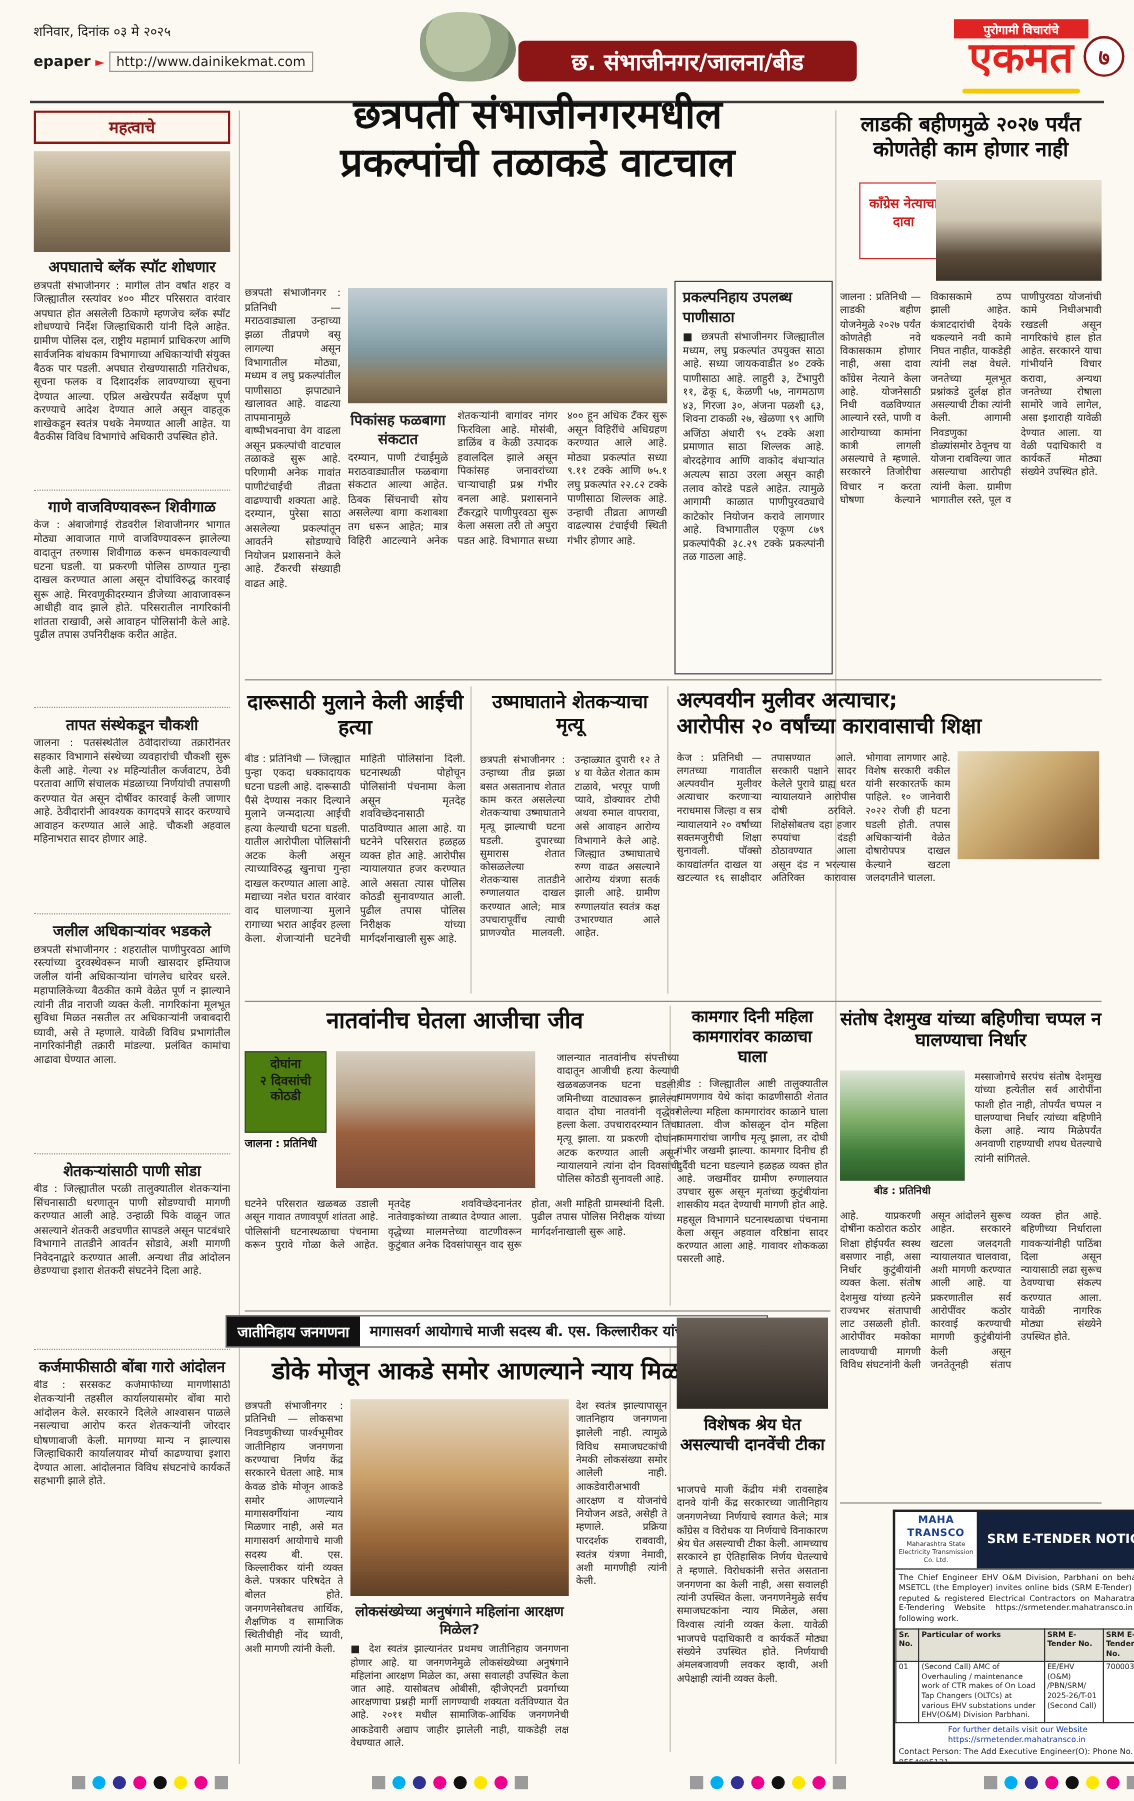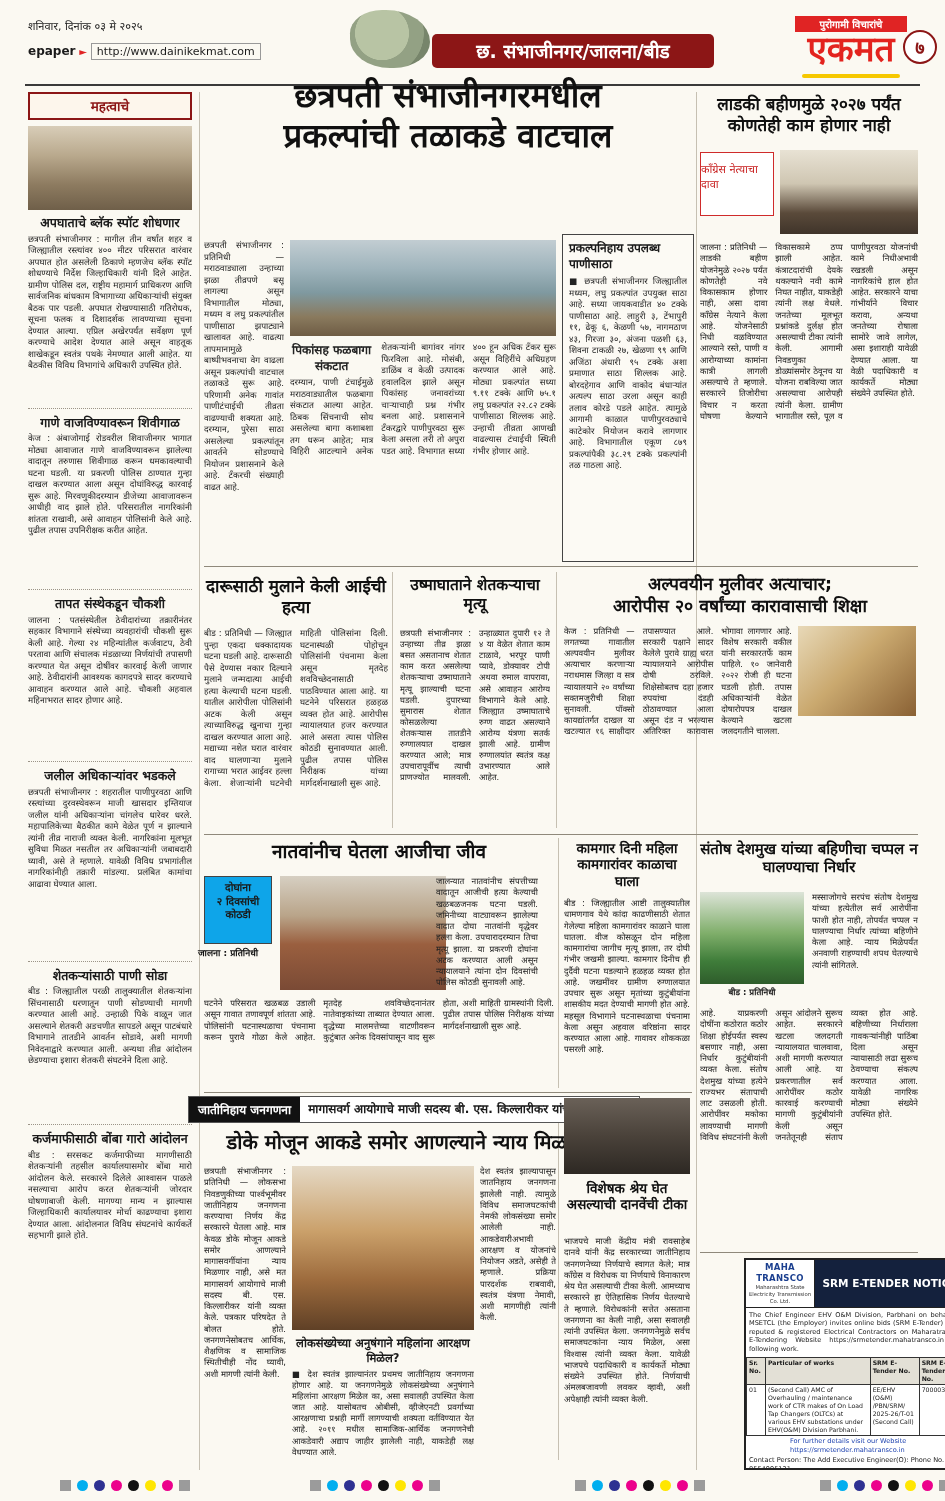--- a/index.html
+++ b/index.html
@@ -20,25 +20,25 @@
   .ph-dam{background:linear-gradient(180deg,#c2cdd2 0%,#9fb4bc 30%,#7f99a0 55%,#8a7a5e 80%,#6e5c44 100%);}
   .ph-portrait{background:linear-gradient(180deg,#e8e2d4 0%,#cfc6b2 40%,#5a4a3a 75%,#3f342a 100%);}
   .ph-gavel{background:linear-gradient(135deg,#e8d9b8 0%,#caa96f 45%,#8a6134 100%);}
   .ph-group{background:linear-gradient(180deg,#d6cfc2 0%,#b9a489 35%,#9a5f3f 60%,#7a4a35 100%);}
   .ph-green{background:linear-gradient(180deg,#dde4d8 0%,#7fae6a 45%,#3f7d3a 75%,#2e5c2b 100%);}
   .ph-desk{background:linear-gradient(180deg,#e5d9c5 0%,#caa06a 40%,#9c6a3c 70%,#5f4026 100%);}
   .ph-dark{background:linear-gradient(180deg,#6a6158 0%,#4a423a 50%,#2d2823 100%);}
   .leftcol h3{font-size:12.5px;font-weight:bold;text-align:center;margin:5px 0 3px;line-height:1.25;}
   .leftcol .sep{border-top:1px dotted #9b9487;margin:6px 0;}
   .mhbox{border:2px solid #8c1616;color:#8c1616;font-size:13.5px;font-weight:bold;text-align:center;padding:3px 0;margin-bottom:6px;background:#fdf6ec;}
-  .tagbox{border:1.5px solid #cf2b2b;color:#c81f1f;font-weight:normal;font-size:11px;line-height:1.35;padding-top:10px;background:#fff;}
+  .tagbox{border:1.5px solid #cf2b2b;color:#c81f1f;font-weight:bold;font-size:11px;text-align:center;line-height:1.35;padding-top:10px;background:#fff;margin-left:16px;}
   .sidebox{border:1px solid #444;padding:6px;background:#fcfaf4;}
   .sidebox h4{margin:0 0 4px;font-size:12px;font-weight:bold;text-align:left;line-height:1.3;}
   .insetbox h4{margin:0 0 3px;font-size:11.5px;font-weight:bold;text-align:center;line-height:1.3;}
-  .cotebox{border:1px solid #444;padding:4px 2px;text-align:center;font-weight:bold;font-size:10.5px;line-height:1.3;background:#0ea5e9;}
+  .cotebox{border:1px solid #444;padding:4px 2px;text-align:center;font-weight:bold;font-size:10.5px;line-height:1.3;background:#4d7c0f;}
   .banner{border:1px solid #555;display:flex;align-items:stretch;background:#fff;}
   .banner .tag{background:#111;color:#fff;font-weight:bold;font-size:12px;padding:4px 9px;white-space:nowrap;}
   .banner .txt{font-weight:bold;font-size:12px;padding:4px 8px;line-height:1.4;}
   .caption{font-weight:bold;font-size:8.5px;text-align:center;margin-top:2px;}
   
   .ad{border:2px solid #222;background:#fff;font-size:6.6px;line-height:1.3;}
   .ad .adhead{display:flex;align-items:stretch;border-bottom:1px solid #222;}
   .ad .logo{width:64px;padding:2px;border-right:1px solid #222;text-align:center;}
   .ad .logo .lt{color:#1b3f8f;font-weight:bold;font-size:8.5px;letter-spacing:.3px;}
   .ad .logo .ls{font-size:5.3px;color:#333;}
@@ -142,35 +142,35 @@
   </div>
   <div class="abs photo ph-portrait" style="left:780px;top:150px;width:138px;height:84px;"></div>
   <div class="abs cols3 bodytext" style="left:700px;top:242px;width:218px;height:318px;font-size:8.4px;">जालना : प्रतिनिधी — लाडकी बहीण योजनेमुळे २०२७ पर्यंत कोणतेही नवे विकासकाम होणार नाही, असा दावा काँग्रेस नेत्याने केला आहे. योजनेसाठी निधी वळविण्यात आल्याने रस्ते, पाणी व आरोग्याच्या कामांना कात्री लागली असल्याचे ते म्हणाले. सरकारने तिजोरीचा विचार न करता घोषणा केल्याने विकासकामे ठप्प झाली आहेत. कंत्राटदारांची देयके थकल्याने नवी कामे निघत नाहीत, याकडेही त्यांनी लक्ष वेधले. जनतेच्या मूलभूत प्रश्नांकडे दुर्लक्ष होत असल्याची टीका त्यांनी केली. आगामी निवडणुका डोळ्यांसमोर ठेवूनच या योजना राबविल्या जात असल्याचा आरोपही त्यांनी केला. ग्रामीण भागातील रस्ते, पूल व पाणीपुरवठा योजनांची कामे निधीअभावी रखडली असून नागरिकांचे हाल होत आहेत. सरकारने याचा गांभीर्याने विचार करावा, अन्यथा जनतेच्या रोषाला सामोरे जावे लागेल, असा इशाराही यावेळी देण्यात आला. या वेळी पदाधिकारी व कार्यकर्ते मोठ्या संख्येने उपस्थित होते.</div>
 
   <h2 class="abs hc" style="left:204px;top:576px;width:184px;font-size:17px;">दारूसाठी मुलाने केली आईची हत्या</h2>
   <div class="abs cols2 bodytext" style="left:204px;top:628px;width:184px;height:200px;">बीड : प्रतिनिधी — जिल्ह्यात पुन्हा एकदा धक्कादायक घटना घडली आहे. दारूसाठी पैसे देण्यास नकार दिल्याने मुलाने जन्मदात्या आईची हत्या केल्याची घटना घडली. यातील आरोपीला पोलिसांनी अटक केली असून त्याच्याविरुद्ध खुनाचा गुन्हा दाखल करण्यात आला आहे. मद्याच्या नशेत घरात वारंवार वाद घालणाऱ्या मुलाने रागाच्या भरात आईवर हल्ला केला. शेजाऱ्यांनी घटनेची माहिती पोलिसांना दिली. घटनास्थळी पोहोचून पोलिसांनी पंचनामा केला असून मृतदेह शवविच्छेदनासाठी पाठविण्यात आला आहे. या घटनेने परिसरात हळहळ व्यक्त होत आहे. आरोपीस न्यायालयात हजर करण्यात आले असता त्यास पोलिस कोठडी सुनावण्यात आली. पुढील तपास पोलिस निरीक्षक यांच्या मार्गदर्शनाखाली सुरू आहे.</div>
 
   <h2 class="abs hc" style="left:400px;top:576px;width:150px;font-size:15.5px;">उष्माघाताने शेतकऱ्याचा मृत्यू</h2>
   <div class="abs cols2 bodytext" style="left:400px;top:628px;width:150px;height:200px;font-size:8.3px;">छत्रपती संभाजीनगर : उन्हाच्या तीव्र झळा बसत असतानाच शेतात काम करत असलेल्या शेतकऱ्याचा उष्माघाताने मृत्यू झाल्याची घटना घडली. दुपारच्या सुमारास शेतात कोसळलेल्या शेतकऱ्यास तातडीने रुग्णालयात दाखल करण्यात आले; मात्र उपचारापूर्वीच त्याची प्राणज्योत मालवली. उन्हाळ्यात दुपारी १२ ते ४ या वेळेत शेतात काम टाळावे, भरपूर पाणी प्यावे, डोक्यावर टोपी अथवा रुमाल वापरावा, असे आवाहन आरोग्य विभागाने केले आहे. जिल्ह्यात उष्माघाताचे रुग्ण वाढत असल्याने आरोग्य यंत्रणा सतर्क झाली आहे. ग्रामीण रुग्णालयांत स्वतंत्र कक्ष उभारण्यात आले आहेत.</div>
 
-  <h2 class="abs hl" style="left:564px;top:574px;width:352px;font-size:17.5px;text-align:center;">
+  <h2 class="abs hl" style="left:564px;top:574px;width:352px;font-size:17.5px;">
     <span style="display:block;">अल्पवयीन मुलीवर अत्याचार;</span>
     <span style="display:block;">आरोपीस २० वर्षांच्या कारावासाची शिक्षा</span>
   </h2>
   <div class="abs cols3 bodytext" style="left:564px;top:626px;width:228px;height:202px;font-size:8.3px;">केज : प्रतिनिधी — लगतच्या गावातील अल्पवयीन मुलीवर अत्याचार करणाऱ्या नराधमास जिल्हा व सत्र न्यायालयाने २० वर्षांच्या सक्तमजुरीची शिक्षा सुनावली. पॉक्सो कायद्यांतर्गत दाखल या खटल्यात १६ साक्षीदार तपासण्यात आले. सरकारी पक्षाने सादर केलेले पुरावे ग्राह्य धरत न्यायालयाने आरोपीस दोषी ठरविले. शिक्षेसोबतच दहा हजार रुपयांचा दंडही ठोठावण्यात आला असून दंड न भरल्यास अतिरिक्त कारावास भोगावा लागणार आहे. विशेष सरकारी वकील यांनी सरकारतर्फे काम पाहिले. १० जानेवारी २०२२ रोजी ही घटना घडली होती. तपास अधिकाऱ्यांनी वेळेत दोषारोपपत्र दाखल केल्याने खटला जलदगतीने चालला.</div>
   <div class="abs photo ph-gavel" style="left:798px;top:626px;width:118px;height:90px;"></div>
 
   <h2 class="abs hc" style="left:204px;top:840px;width:350px;font-size:19px;">नातवांनीच घेतला आजीचा जीव</h2>
   <div class="abs cotebox" style="left:204px;top:876px;width:62px;height:58px;">
     <span style="display:block;">दोघांना</span>
     <span style="display:block;">२ दिवसांची कोठडी</span>
   </div>
-  <div class="abs dl" style="left:188px;top:946px;width:70px;font-size:9px;text-align:right;">जालना : प्रतिनिधी</div>
+  <div class="abs dl" style="left:204px;top:946px;width:70px;font-size:9px;">जालना : प्रतिनिधी</div>
   <div class="abs photo ph-group" style="left:280px;top:876px;width:166px;height:114px;"></div>
-  <div class="abs bodytext" style="left:436px;top:876px;width:102px;height:114px;font-size:8.4px;">जालन्यात नातवांनीच संपत्तीच्या वादातून आजीची हत्या केल्याची खळबळजनक घटना घडली. जमिनीच्या वाट्यावरून झालेल्या वादात दोघा नातवांनी वृद्धेवर हल्ला केला. उपचारादरम्यान तिचा मृत्यू झाला. या प्रकरणी दोघांना अटक करण्यात आली असून न्यायालयाने त्यांना दोन दिवसांची पोलिस कोठडी सुनावली आहे.</div>
+  <div class="abs bodytext" style="left:464px;top:876px;width:102px;height:114px;font-size:8.4px;">जालन्यात नातवांनीच संपत्तीच्या वादातून आजीची हत्या केल्याची खळबळजनक घटना घडली. जमिनीच्या वाट्यावरून झालेल्या वादात दोघा नातवांनी वृद्धेवर हल्ला केला. उपचारादरम्यान तिचा मृत्यू झाला. या प्रकरणी दोघांना अटक करण्यात आली असून न्यायालयाने त्यांना दोन दिवसांची पोलिस कोठडी सुनावली आहे.</div>
   <div class="abs cols3 bodytext" style="left:204px;top:998px;width:350px;height:88px;font-size:8.4px;">घटनेने परिसरात खळबळ उडाली असून गावात तणावपूर्ण शांतता आहे. पोलिसांनी घटनास्थळाचा पंचनामा करून पुरावे गोळा केले आहेत. मृतदेह शवविच्छेदनानंतर नातेवाइकांच्या ताब्यात देण्यात आला. वृद्धेच्या मालमत्तेच्या वाटणीवरून कुटुंबात अनेक दिवसांपासून वाद सुरू होता, अशी माहिती ग्रामस्थांनी दिली. पुढील तपास पोलिस निरीक्षक यांच्या मार्गदर्शनाखाली सुरू आहे.</div>
 
   <h2 class="abs hc" style="left:564px;top:840px;width:126px;font-size:13.5px;">कामगार दिनी महिला कामगारांवर काळाचा घाला</h2>
   <div class="abs bodytext" style="left:564px;top:898px;width:126px;height:188px;font-size:8.4px;">बीड : जिल्ह्यातील आष्टी तालुक्यातील धामणगाव येथे कांदा काढणीसाठी शेतात गेलेल्या महिला कामगारांवर काळाने घाला घातला. वीज कोसळून दोन महिला कामगारांचा जागीच मृत्यू झाला, तर दोघी गंभीर जखमी झाल्या. कामगार दिनीच ही दुर्दैवी घटना घडल्याने हळहळ व्यक्त होत आहे. जखमींवर ग्रामीण रुग्णालयात उपचार सुरू असून मृतांच्या कुटुंबीयांना शासकीय मदत देण्याची मागणी होत आहे. महसूल विभागाने घटनास्थळाचा पंचनामा केला असून अहवाल वरिष्ठांना सादर करण्यात आला आहे. गावावर शोककळा पसरली आहे.</div>
 
   <h2 class="abs hc" style="left:700px;top:840px;width:218px;font-size:15px;">संतोष देशमुख यांच्या बहिणीचा चप्पल न घालण्याचा निर्धार</h2>
   <div class="abs" style="left:700px;top:892px;width:104px;">
     <div class="photo ph-green" style="width:104px;height:92px;"></div>
     <div class="caption">बीड : प्रतिनिधी</div>
   </div>

